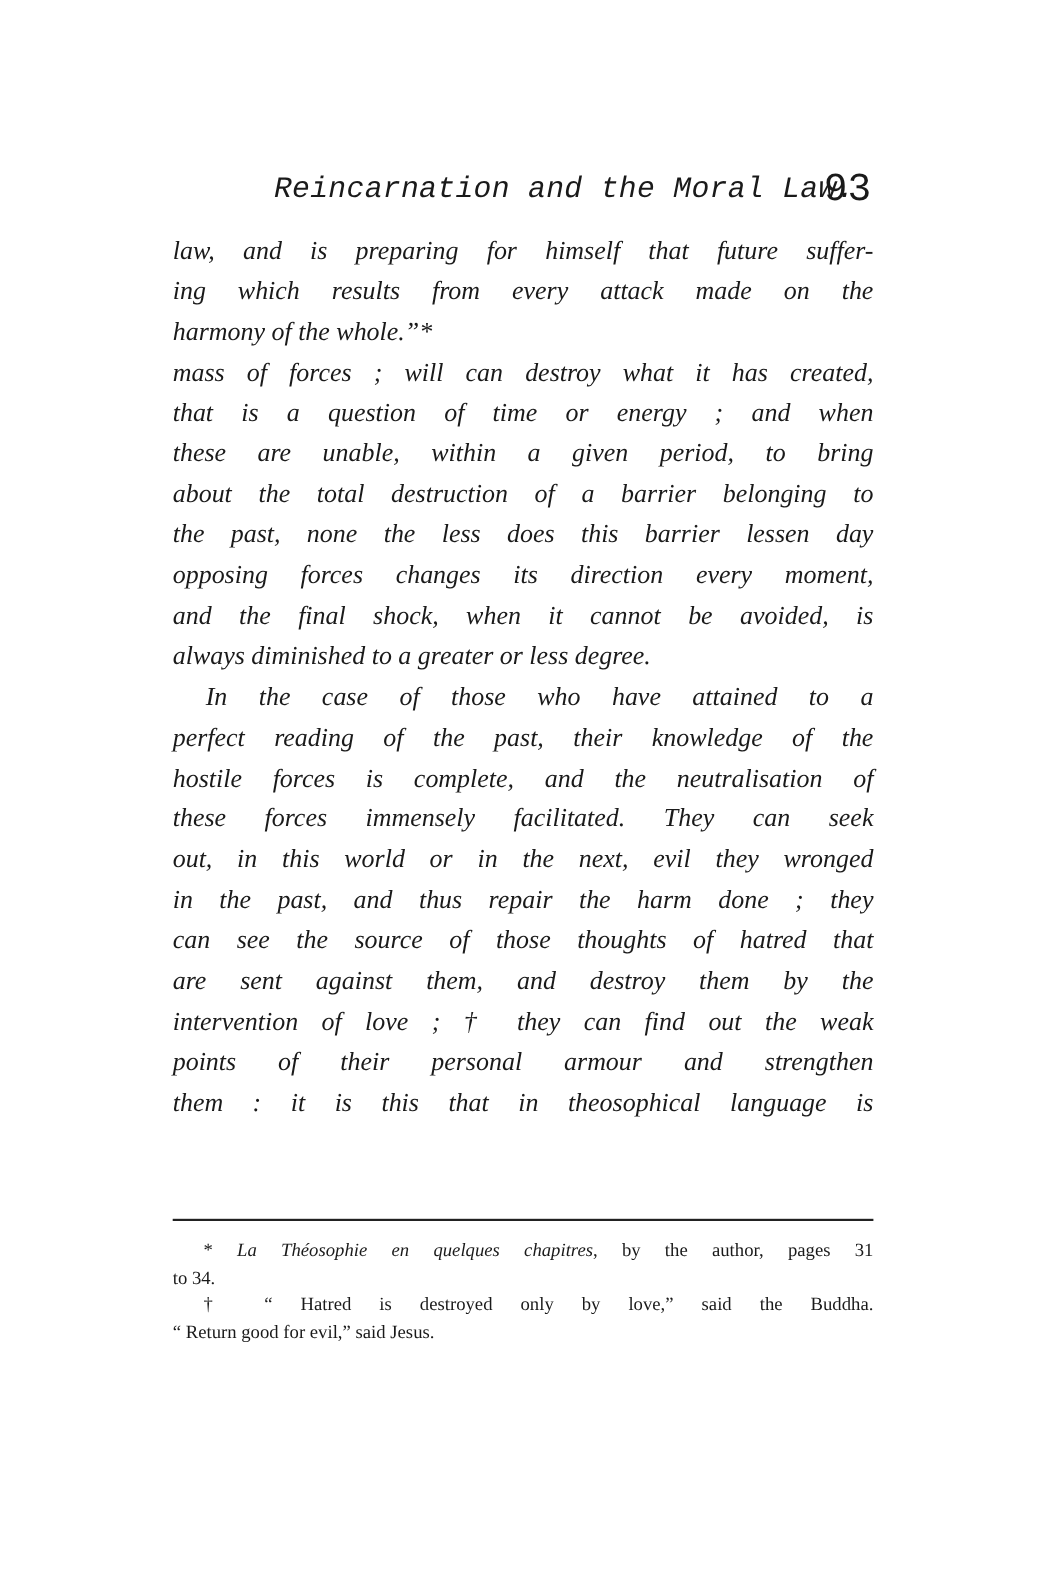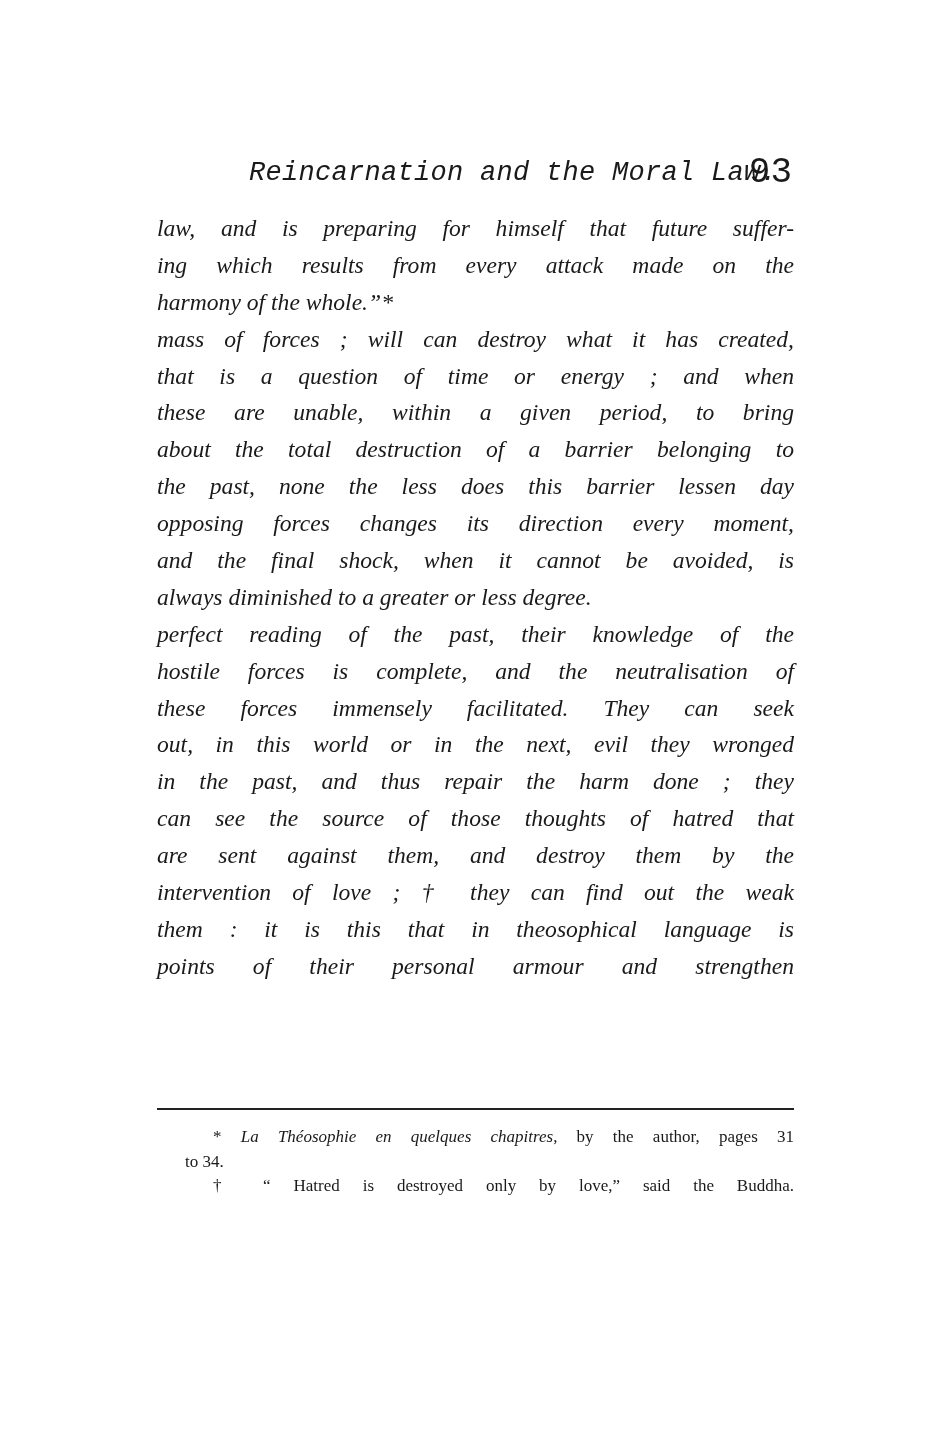--- a/index.html
+++ b/index.html
@@ -28,21 +28,21 @@
   .line.indent { padding-left: 30px; }
   .footnote-rule {
     position: absolute; left: 157px; top: 1108px; width: 637px; height: 0;
     border-top: 2px solid #222;
   }
   .footnotes {
     position: absolute; left: 157px; top: 1125px; width: 637px;
     font-family: "Liberation Serif", "DejaVu Serif", serif;
     font-size: 17px; line-height: 24.5px; color: #1a1a1a;
   }
-  .fn-line { display: block; white-space: nowrap; text-align: justify; text-align-last: justify; margin-left: 28px; }
+  .fn-line { display: block; white-space: nowrap; text-align: justify; text-align-last: justify; }
   .fn-line.last { text-align-last: left; }
   .fn-line.indent { padding-left: 28px; }
   .ital { font-style: italic; }
 </style>
 </head>
 <body>
 
 <div class="page">
   <div class="running-head">
     <span class="running-title">Reincarnation and the Moral Law.</span>
@@ -59,37 +59,39 @@
       <span class="line">mass of forces ; will can destroy what it has created,</span>
       <span class="line">that is a question of time or energy ; and when</span>
       <span class="line">these are unable, within a given period, to bring</span>
       <span class="line">about the total destruction of a barrier belonging to</span>
       <span class="line">the past, none the less does this barrier lessen day</span>
       <span class="line">opposing forces changes its direction every moment,</span>
       <span class="line">and the final shock, when it cannot be avoided, is</span>
       <span class="line last">always diminished to a greater or less degree.</span>
     </div>
     <div>
+      <span class="line indent">In the case of those who have attained to a</span>
       <span class="line">perfect reading of the past, their knowledge of the</span>
       <span class="line">hostile forces is complete, and the neutralisation of</span>
       <span class="line">these forces immensely facilitated.  They can seek</span>
       <span class="line">out, in this world or in the next, evil they wronged</span>
       <span class="line">in the past, and thus repair the harm done ; they</span>
       <span class="line">can see the source of those thoughts of hatred that</span>
       <span class="line">are sent against them, and destroy them by the</span>
       <span class="line">intervention of love ; † they can find out the weak</span>
+      <span class="line">points of their personal armour and strengthen</span>
       <span class="line">them : it is this that in theosophical language is</span>
-      <span class="line">points of their personal armour and strengthen</span>
     </div>
   </div>
 </div>
 
 <div class="footnote-rule"></div>
 
 <div class="footnotes">
   <div>
     <span class="fn-line indent"><span>*</span> <span class="ital">La Théosophie en quelques chapitres</span><span>, by the author, pages 31</span></span>
     <span class="fn-line last">to 34.</span>
   </div>
   <div>
     <span class="fn-line indent"><span>†</span> <span>“ Hatred is destroyed only by love,” said the Buddha.</span></span>
+    <span class="fn-line last">“ Return good for evil,” said Jesus.</span>
   </div>
 </div>
 
 </body></html>

